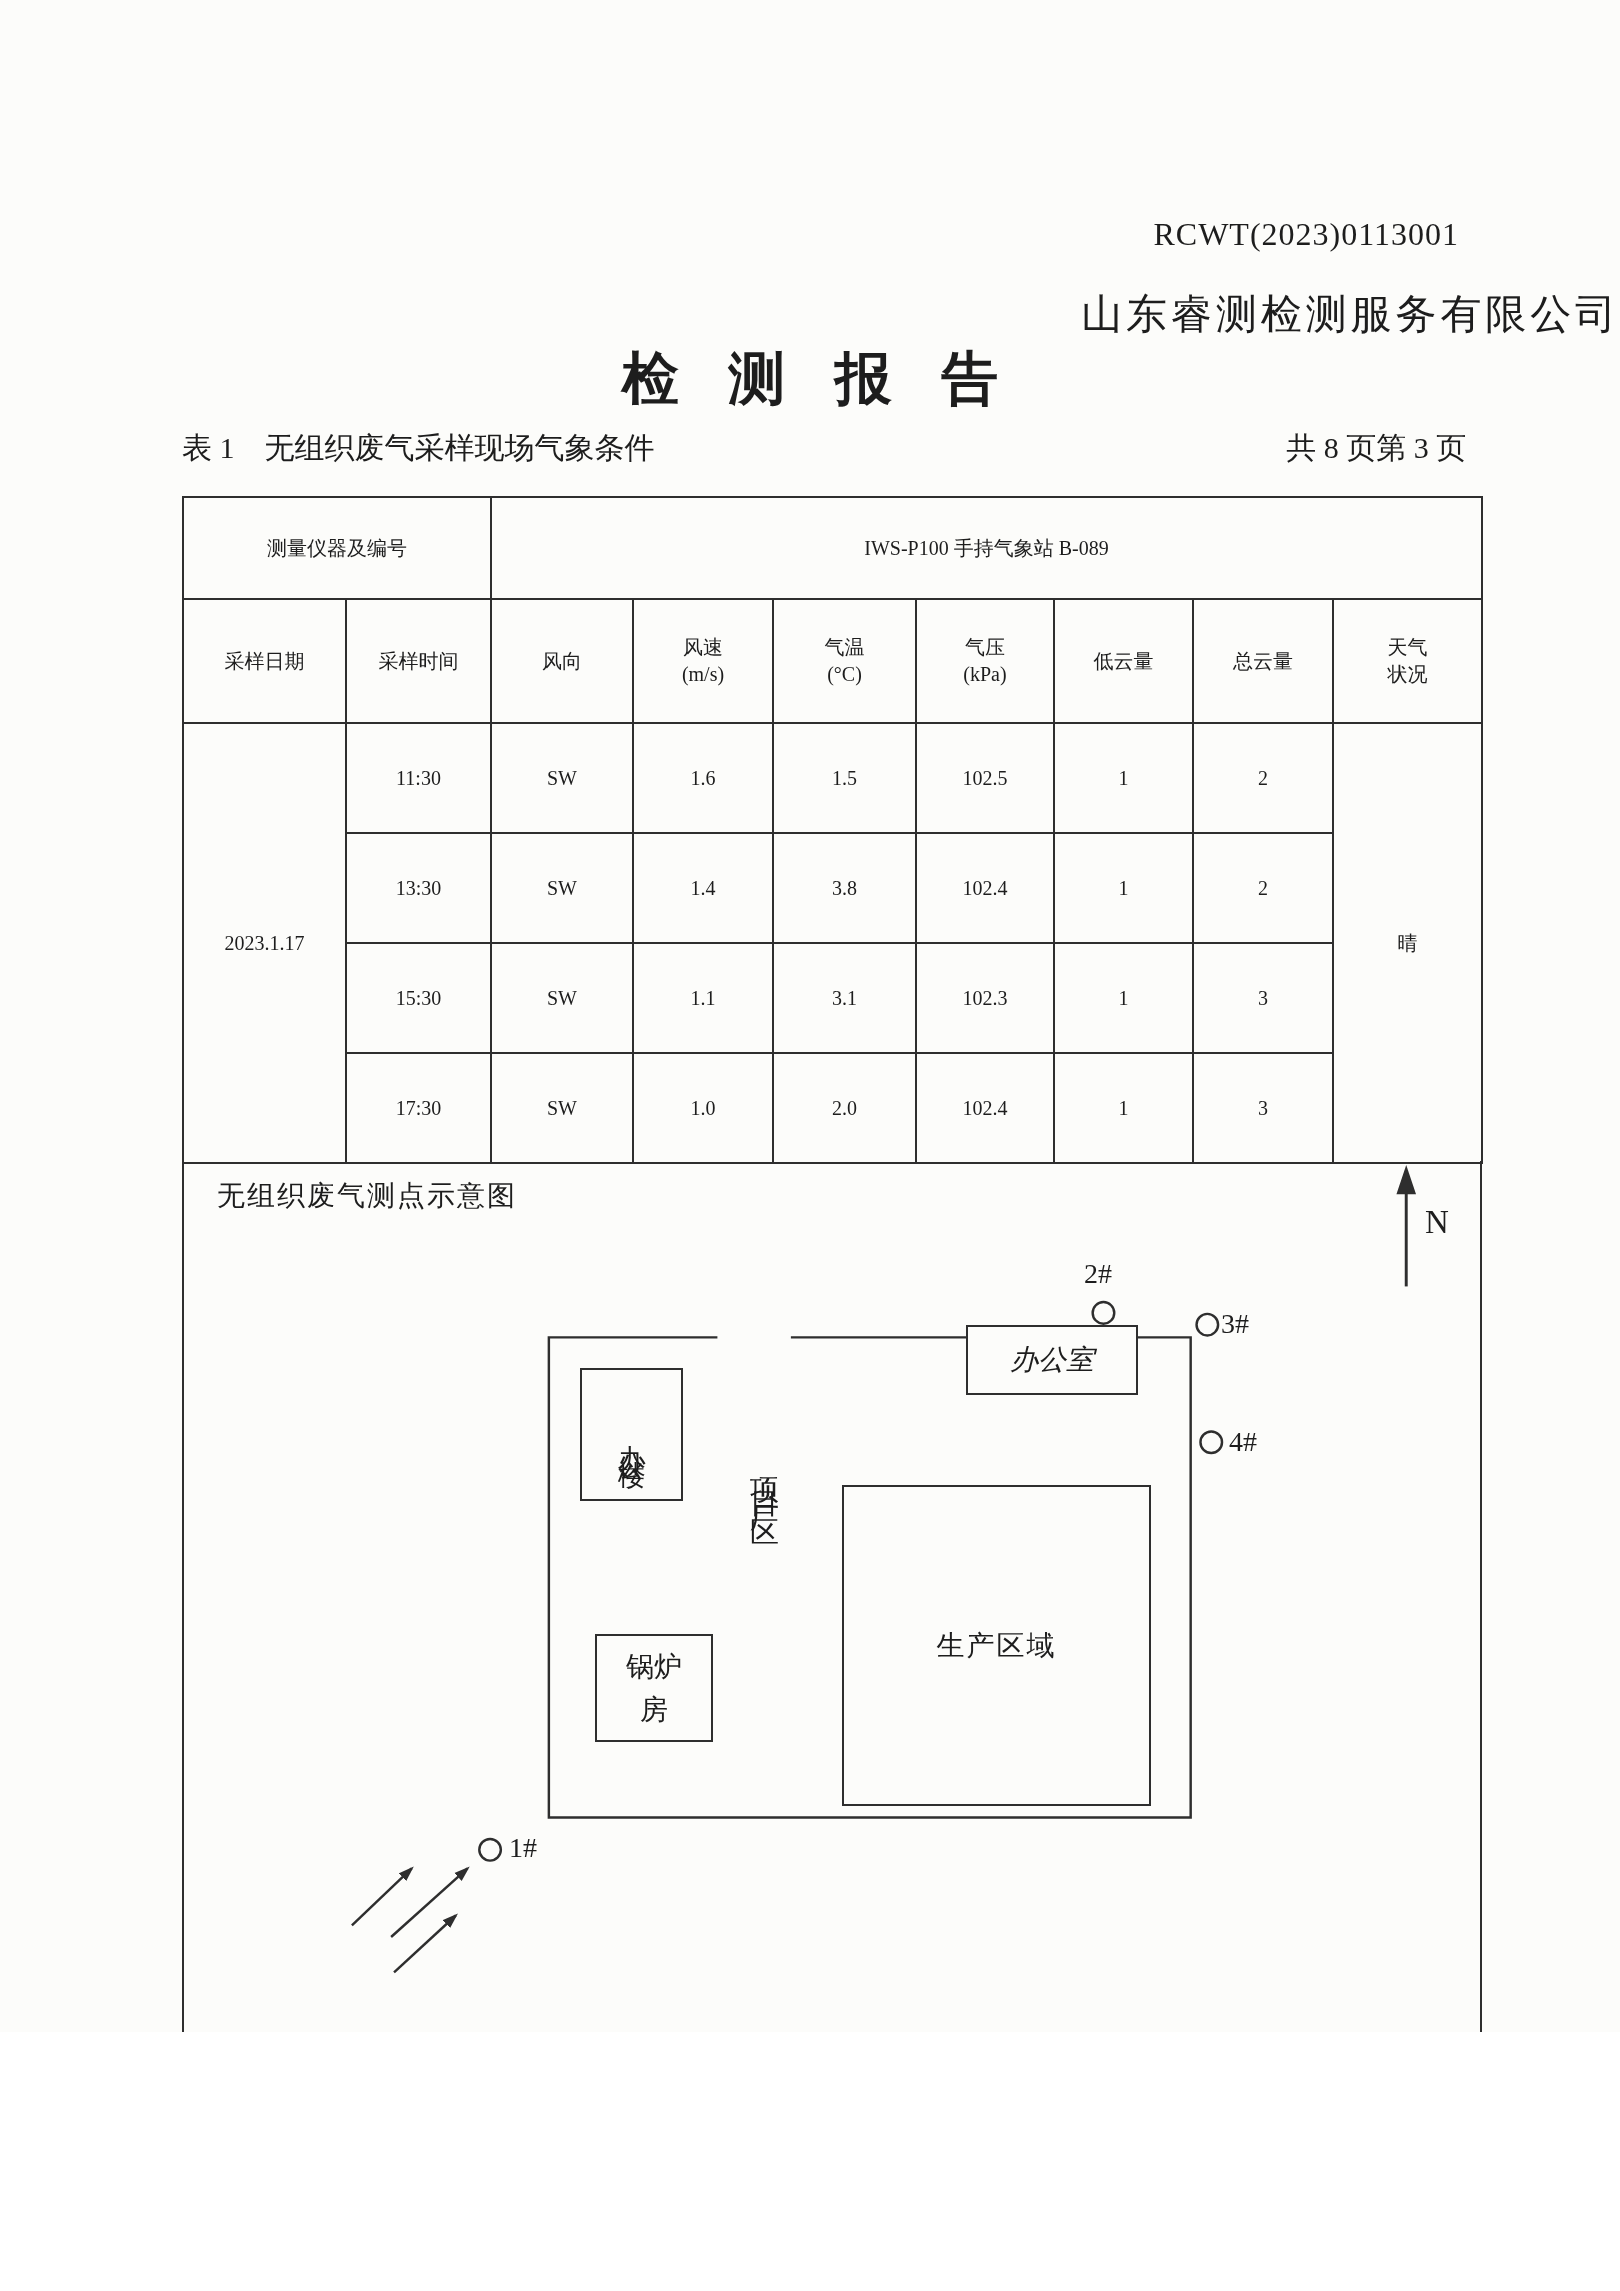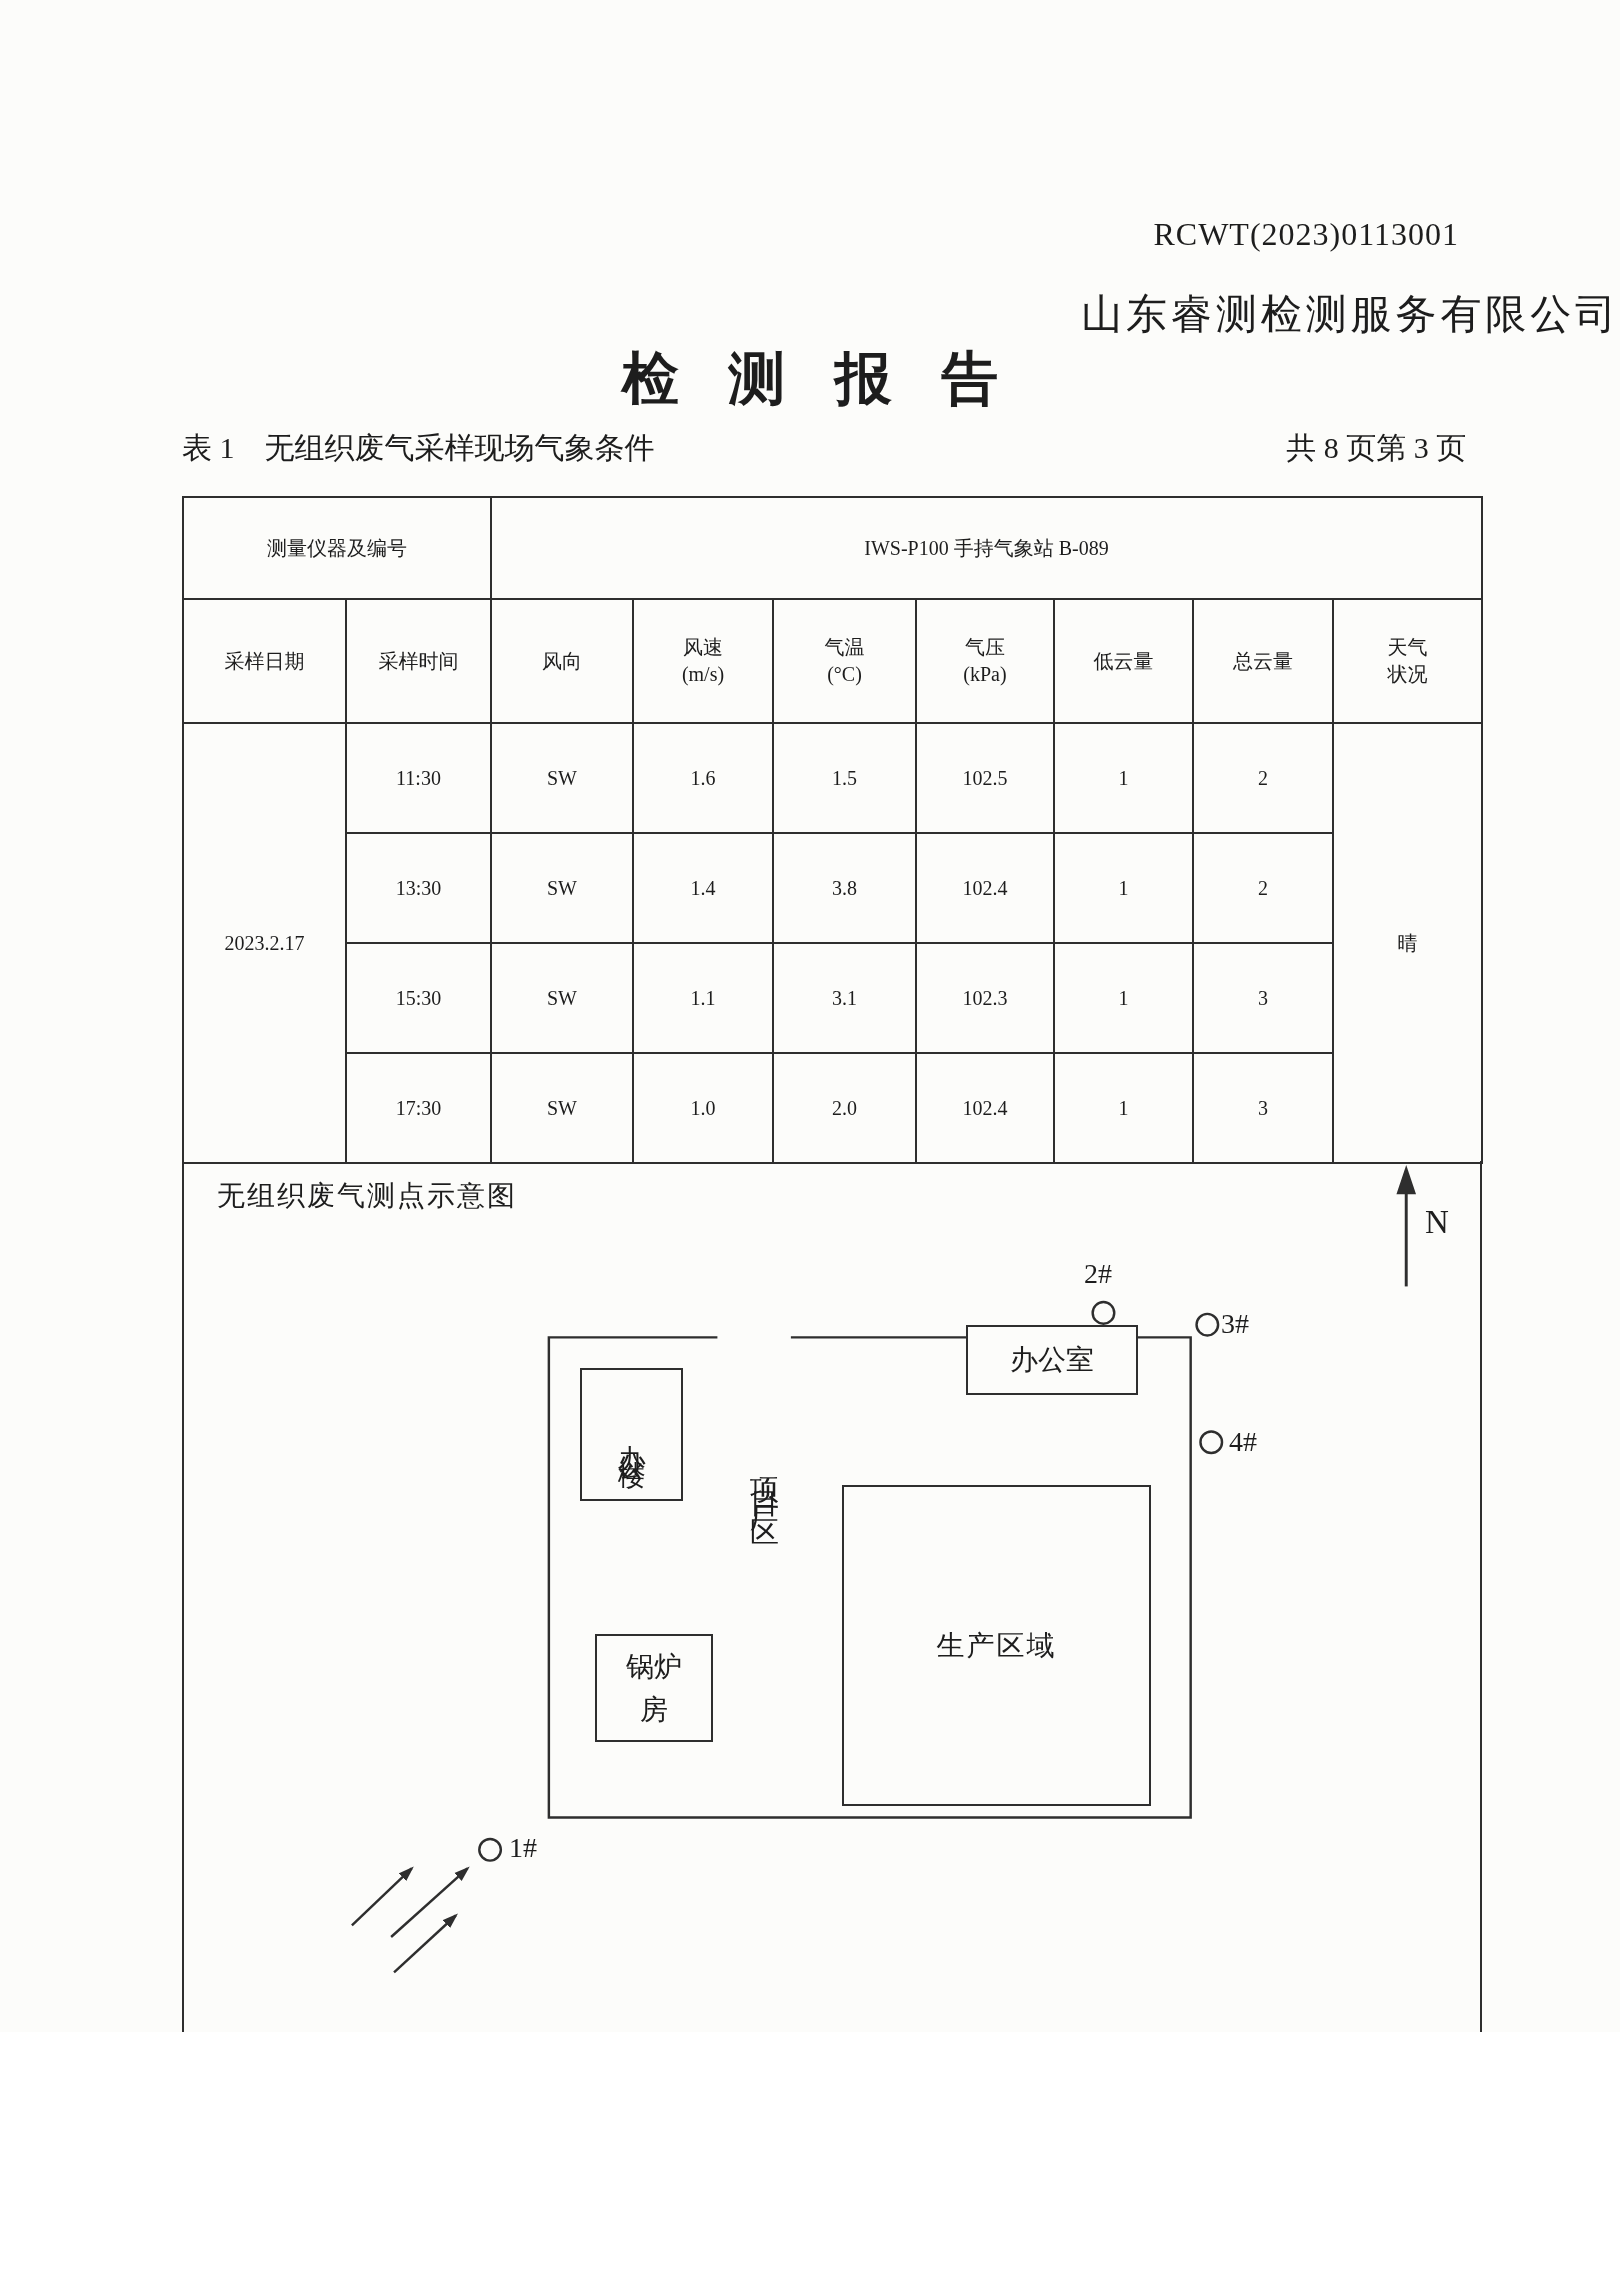--- a/index.html
+++ b/index.html
@@ -57,21 +57,21 @@
 
   .bldg {
     position:absolute; border:2px solid #2e2e2e;
     display:flex; align-items:center; justify-content:center;
     font-size:28px; line-height:1.55; text-align:center; white-space:pre-line;
   }
   .office-building { left:396px; top:207px; width:103px; height:133px;
     writing-mode:vertical-rl; letter-spacing:7.8px; }
   .boiler-room { left:411px; top:473px; width:118px; height:108px; }
   .production-area { left:658px; top:324px; width:309px; height:321px; font-size:28px; letter-spacing:2px; }
-  .office { left:782px; top:164px; width:172px; height:70px; background:#fcfcfa; }
+  .office { left:782px; top:164px; width:172px; height:70px; background:#fcfcfa;font-style:italic; }
 
   .site-label {
     position:absolute; left:561px; top:294px; height:176px;
     writing-mode:vertical-rl; font-size:29px; letter-spacing:13.7px;
   }
   .pt-label { position:absolute; font-size:28px; }
   .pt-label-1 { left:325px; top:671px; }
   .pt-label-2 { left:900px; top:97px; }
   .pt-label-3 { left:1037px; top:147px; }
   .pt-label-4 { left:1045px; top:265px; }
@@ -116,21 +116,21 @@
       <td>气温
 (°C)</td>
       <td>气压
 (kPa)</td>
       <td>低云量</td>
       <td>总云量</td>
       <td>天气
 状况</td>
     </tr>
     <tr class="row-data">
-      <td rowspan="4">2023.2.17</td>
+      <td rowspan="4">2023.1.17</td>
       <td>11:30</td>
       <td>SW</td>
       <td>1.6</td>
       <td>1.5</td>
       <td>102.5</td>
       <td>1</td>
       <td>2</td>
       <td rowspan="4">晴</td>
     </tr>
     <tr class="row-data">

